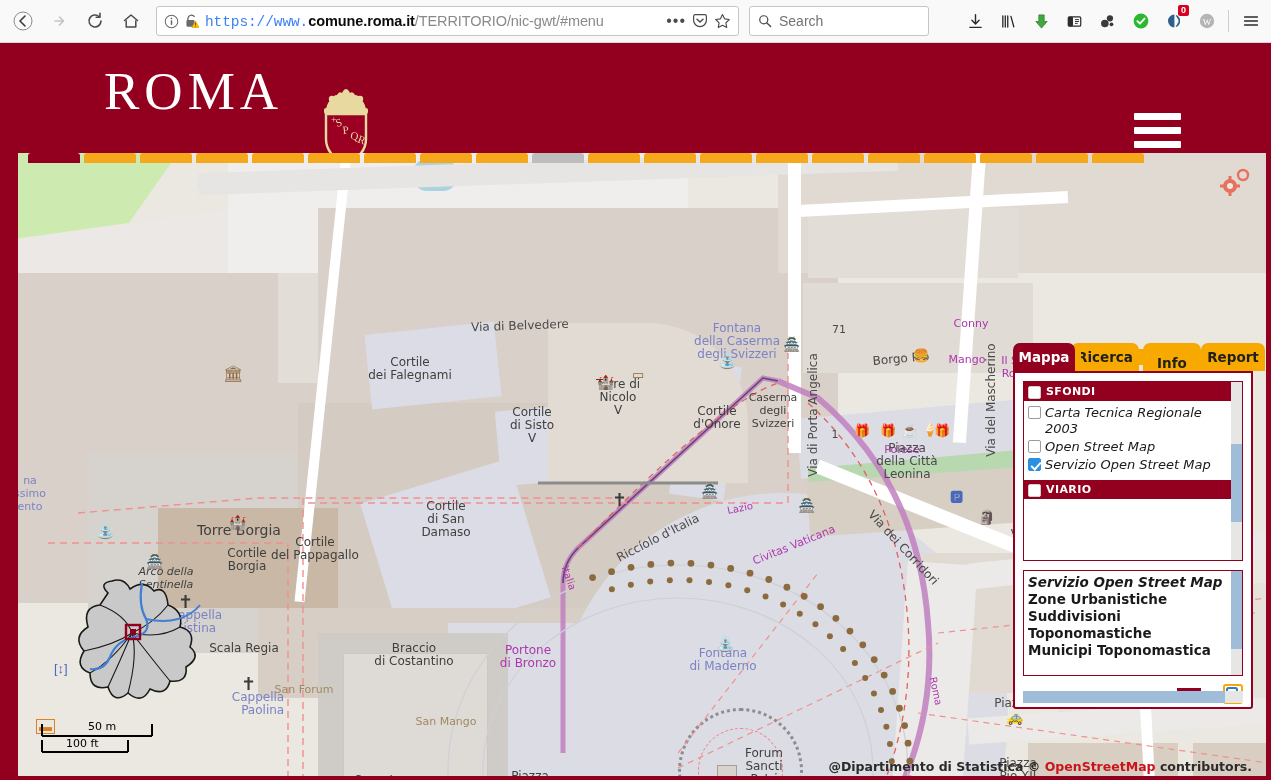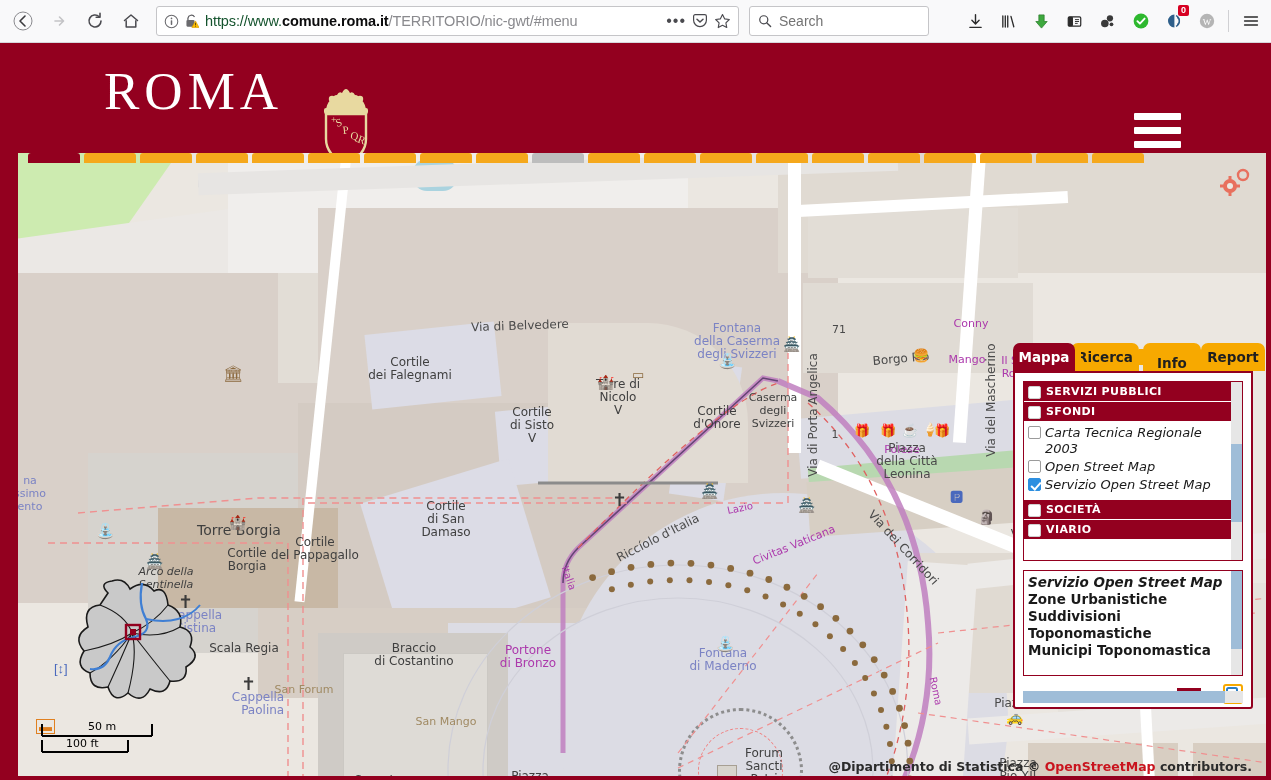--- a/index.html
+++ b/index.html
@@ -30,21 +30,21 @@
     flex: 0 0 auto; width: 583px; height: 30px; margin-left: 8px;
     background: #fff; border: 1px solid #c5c5c8; border-radius: 3px;
     display: flex; align-items: center; padding: 0 7px; gap: 6px;
   }
   .urlbar .ident { display: flex; align-items: center; gap: 5px; }
   .url-text {
     flex: 1; font-size: 14.5px; color: #8a8a8e; white-space: nowrap; overflow: hidden;
     letter-spacing: -0.1px;
   }
   .url-text .host { color: #0c0c0d; font-weight: bold; }
-  .url-text .scheme { color: #14532d; }
+  .url-text .scheme { color: #3b82f6; font-family: Liberation Mono, monospace; }
   .url-text .path { color: #8a8a8e; }
   .ub-icon { color: #4a4a4f; font-size: 15px; display:flex; align-items:center;}
 
   .searchbar {
     flex: 0 0 auto; width: 180px; height: 30px; margin-left: 10px;
     background: #fff; border: 1px solid #c5c5c8; border-radius: 3px;
     display: flex; align-items: center; padding: 0 8px; gap: 7px;
   }
   .searchbar input {
     border: 0; outline: 0; font-size: 14px; color: #4a4a4f; width: 100%;
@@ -754,46 +754,38 @@
         <div class="nic-tab" style="left:188px;width:64px;">
           <span>Report</span>
         </div>
       </div>
 
       <div class="nic-body">
         <div class="layer-box">
           <div id="layer-tree">
               <div class="layer-group">
                 <span class="cb white"></span>
-                <span>SERVIZI PUBBLICI</span>
-              </div>
-              <div class="layer-group">
-                <span class="cb white"></span>
                 <span>SFONDI</span>
               </div>
               <div class="layer-sub">
                 <div class="layer-item">
                   <span class="cb"></span>
                   <span>Carta Tecnica Regionale 2003</span>
                 </div>
                 <div class="layer-item">
                   <span class="cb"></span>
                   <span>Open Street Map</span>
                 </div>
                 <div class="layer-item">
                   <span class="cb checked"></span>
                   <span>Servizio Open Street Map</span>
                 </div>
               </div>
               <div class="layer-group">
                 <span class="cb white"></span>
-                <span>SOCIETÀ</span>
-              </div>
-              <div class="layer-group">
-                <span class="cb white"></span>
                 <span>VIARIO</span>
               </div>
             </div>
           <div class="vscroll">
             <div class="vthumb" style="top:62px;height:78px;"></div>
           </div>
         </div>
 
         <div class="sel-box">
           <div id="selected-layers" style="padding-right:14px;">

